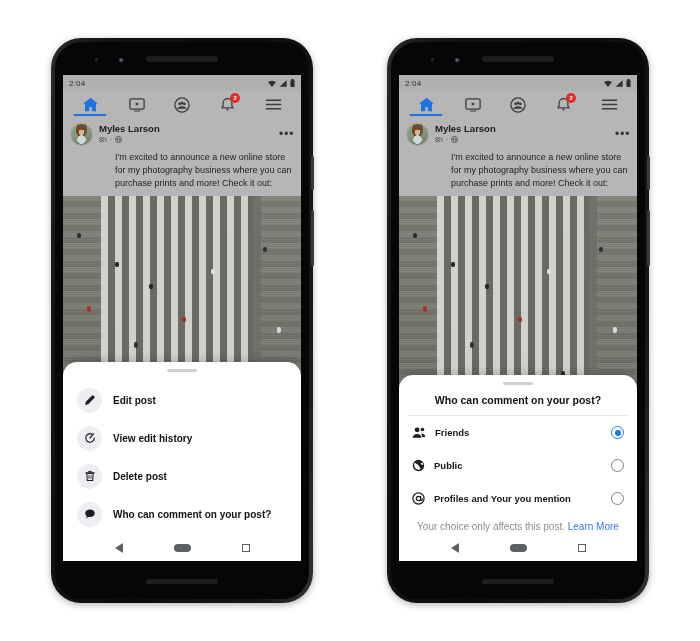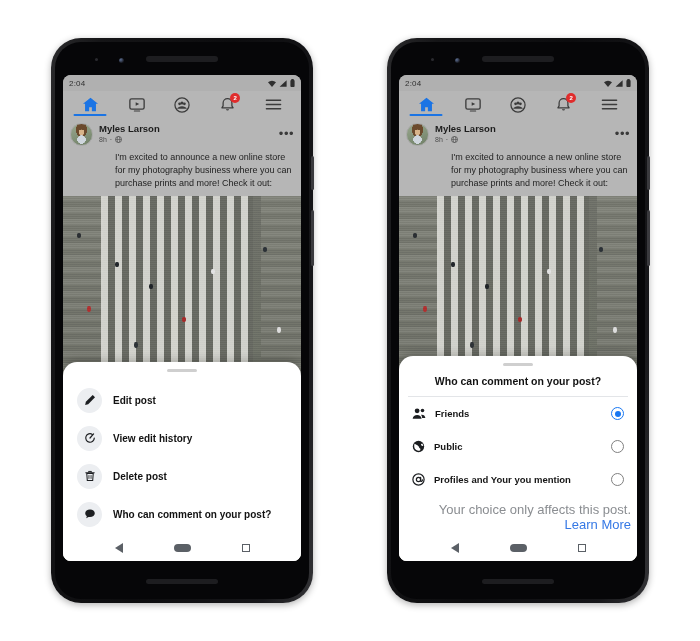--- a/index.html
+++ b/index.html
@@ -57,21 +57,21 @@
     background: #3a3a3e;
   }
   .btn-power { top: 118px; height: 34px; }
   .btn-vol   { top: 172px; height: 56px; }
 
   
   .screen {
     position: relative;
     width: 100%; height: 100%;
     background: #b6b6b6;
-    border-radius: 8px;
+    border-radius: 0;
     overflow: hidden;
     display: flex; flex-direction: column;
   }
 
   
   .statusbar {
     height: 16px; flex: none;
     background: #b0b0b0;
     display: flex; align-items: center; justify-content: space-between;
     padding: 0 6px;
@@ -220,21 +220,21 @@
     content: ""; width: 6px; height: 6px; border-radius: 50%; background: #1877f2;
   }
   .done-btn {
     margin: 6px 13px 0 13px; height: 25px;
     background: #1877f2; color: #fff;
     border-radius: 5px;
     display: flex; align-items: center; justify-content: center;
     font-size: 10px; font-weight: bold;
   }
   .dlg-foot {
-    text-align: right; font-size: 13px; color: #8a8d91;
+    text-align: center; font-size: 10px; color: #8a8d91;
     padding: 6px 6px 3px 6px;
   }
   .dlg-foot .lm { color: #3578e5; }
 
   
   .andnav {
     height: 26px; flex: none;
     display: flex; align-items: center; justify-content: space-around;
     padding: 0 26px;
     background: #ffffff;

